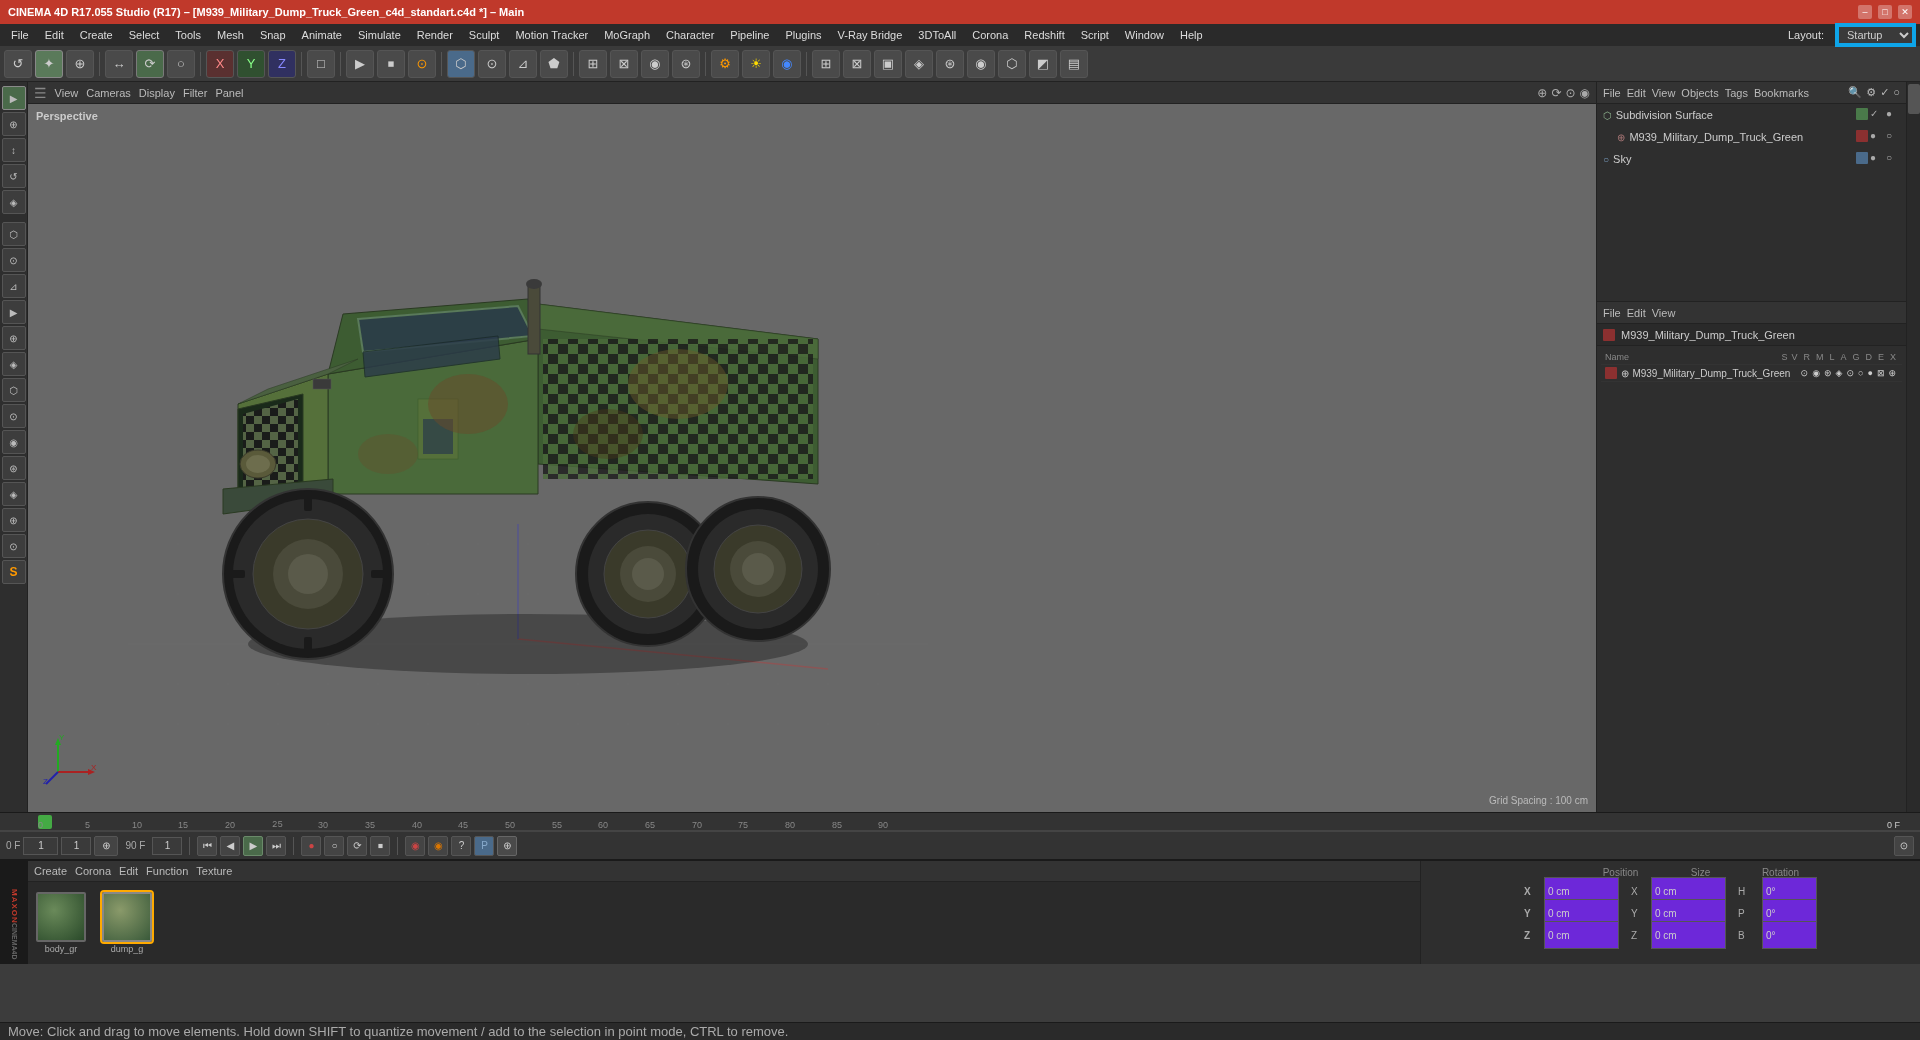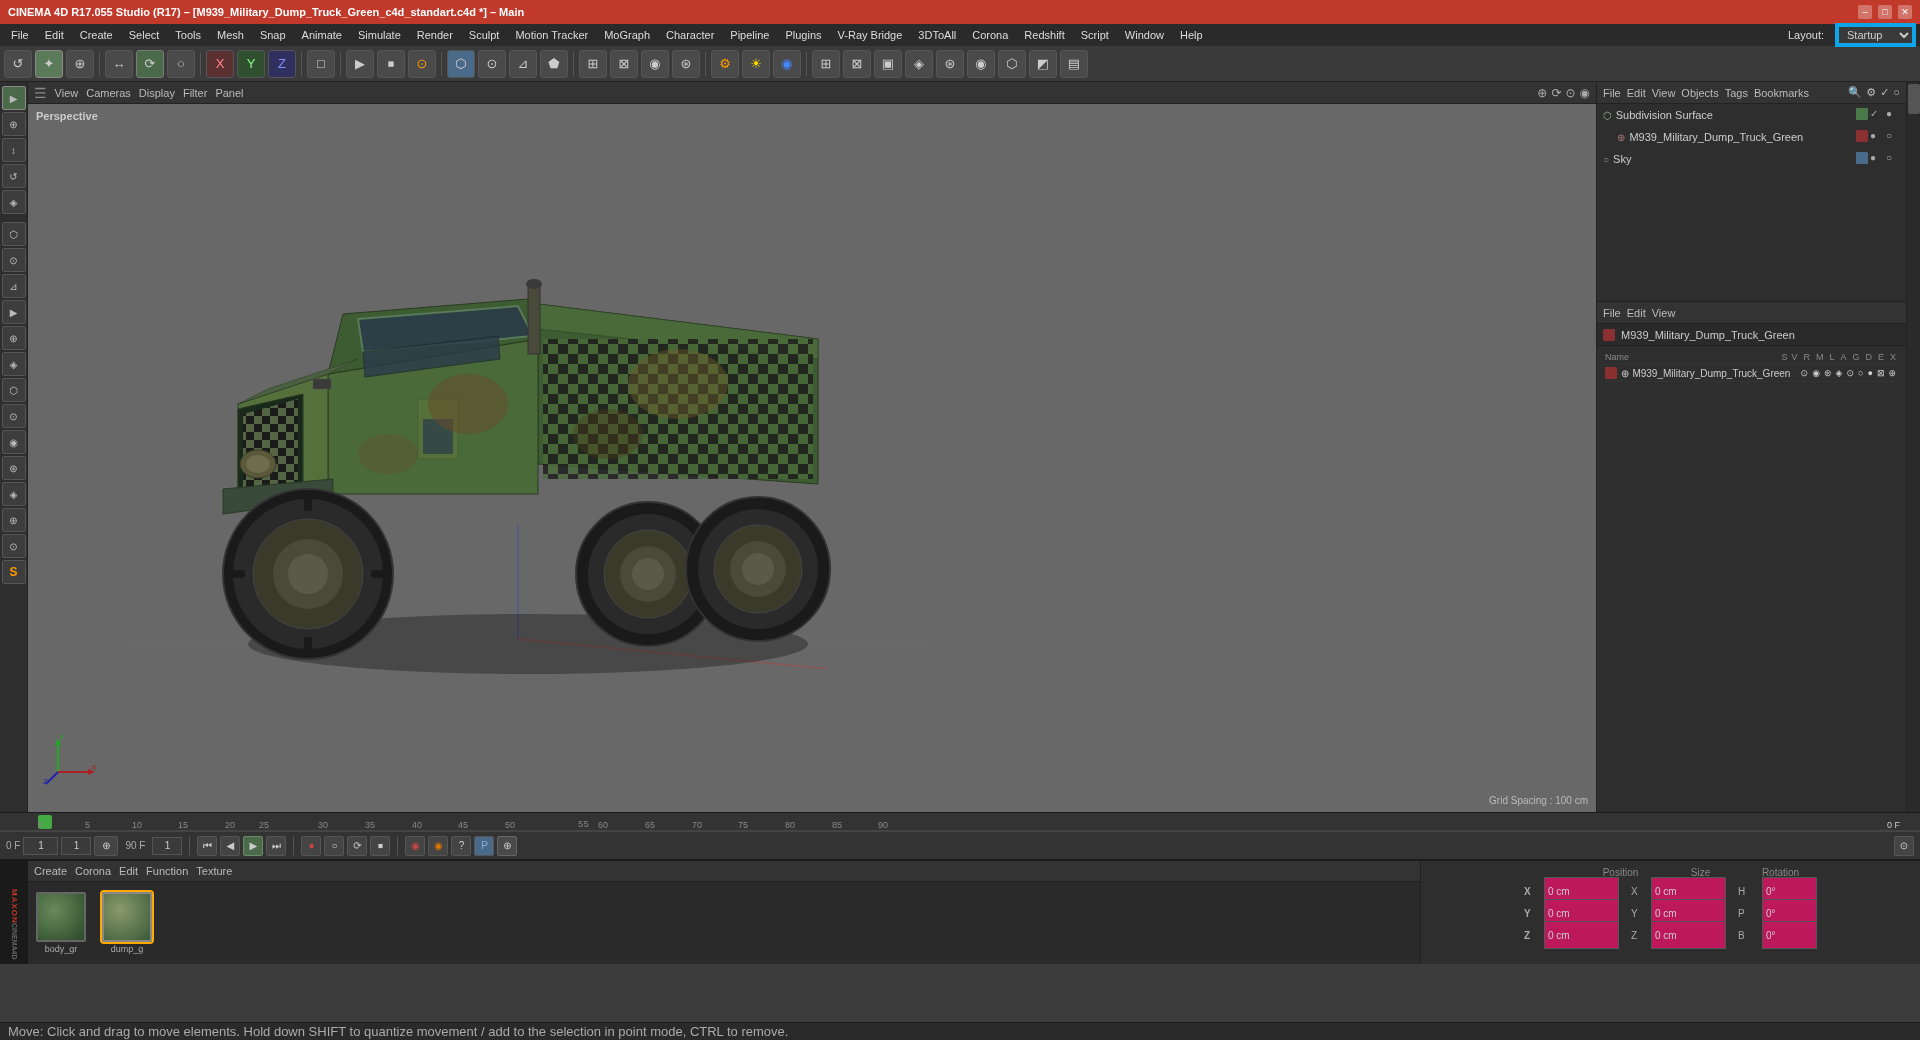--- a/index.html
+++ b/index.html
@@ -367,21 +367,21 @@
       margin-bottom: 2px;
     }
     .coord-label {
       width: 16px;
       color: #aaa;
       font-size: 10px;
       font-weight: bold;
     }
     .coord-field {
       width: 70px; height: 28px;
-      background: #be185d;
+      background: #6d28d9;
       border: 1px solid #555;
       color: #ccc;
       font-size: 10px;
       padding: 0 3px;
     }
     .coord-sub-label {
       width: 16px;
       color: #aaa;
       font-size: 10px;
       margin-left: 10px;
@@ -837,27 +837,27 @@
 
   <div id="timeline-ruler" style="height:18px; background:#333; display:flex; align-items:flex-end; padding: 0; overflow:hidden; position:relative; border-bottom:1px solid #444;">
 
     <div style="position:absolute; left:38px; top:2px; width:14px; height:14px; background:#44aa44; border-radius:2px;"></div>
 
     <div style="position:absolute; left:38px; font-size:9px; color:#888;">0</div>
     <div style="position:absolute; left:85px; font-size:9px; color:#888;">5</div>
     <div style="position:absolute; left:132px; font-size:9px; color:#888;">10</div>
     <div style="position:absolute; left:178px; font-size:9px; color:#888;">15</div>
     <div style="position:absolute; left:225px; font-size:9px; color:#888;">20</div>
-    <div style="position:absolute; left:259px; font-size:9px; color:#888;">25</div>
+    <div style="position:absolute; left:272px; font-size:9px; color:#888;font-family:Liberation Mono, monospace;">25</div>
     <div style="position:absolute; left:318px; font-size:9px; color:#888;">30</div>
     <div style="position:absolute; left:365px; font-size:9px; color:#888;">35</div>
     <div style="position:absolute; left:412px; font-size:9px; color:#888;">40</div>
     <div style="position:absolute; left:458px; font-size:9px; color:#888;">45</div>
     <div style="position:absolute; left:505px; font-size:9px; color:#888;">50</div>
-    <div style="position:absolute; left:578px; font-size:9px; color:#888;font-family:Liberation Mono, monospace;">55</div>
+    <div style="position:absolute; left:552px; font-size:9px; color:#888;">55</div>
     <div style="position:absolute; left:598px; font-size:9px; color:#888;">60</div>
     <div style="position:absolute; left:645px; font-size:9px; color:#888;">65</div>
     <div style="position:absolute; left:692px; font-size:9px; color:#888;">70</div>
     <div style="position:absolute; left:738px; font-size:9px; color:#888;">75</div>
     <div style="position:absolute; left:785px; font-size:9px; color:#888;">80</div>
     <div style="position:absolute; left:832px; font-size:9px; color:#888;">85</div>
     <div style="position:absolute; left:878px; font-size:9px; color:#888;">90</div>
 
     <div style="position:absolute; right:20px; font-size:9px; color:#ccc;">0 F</div>
   </div>

